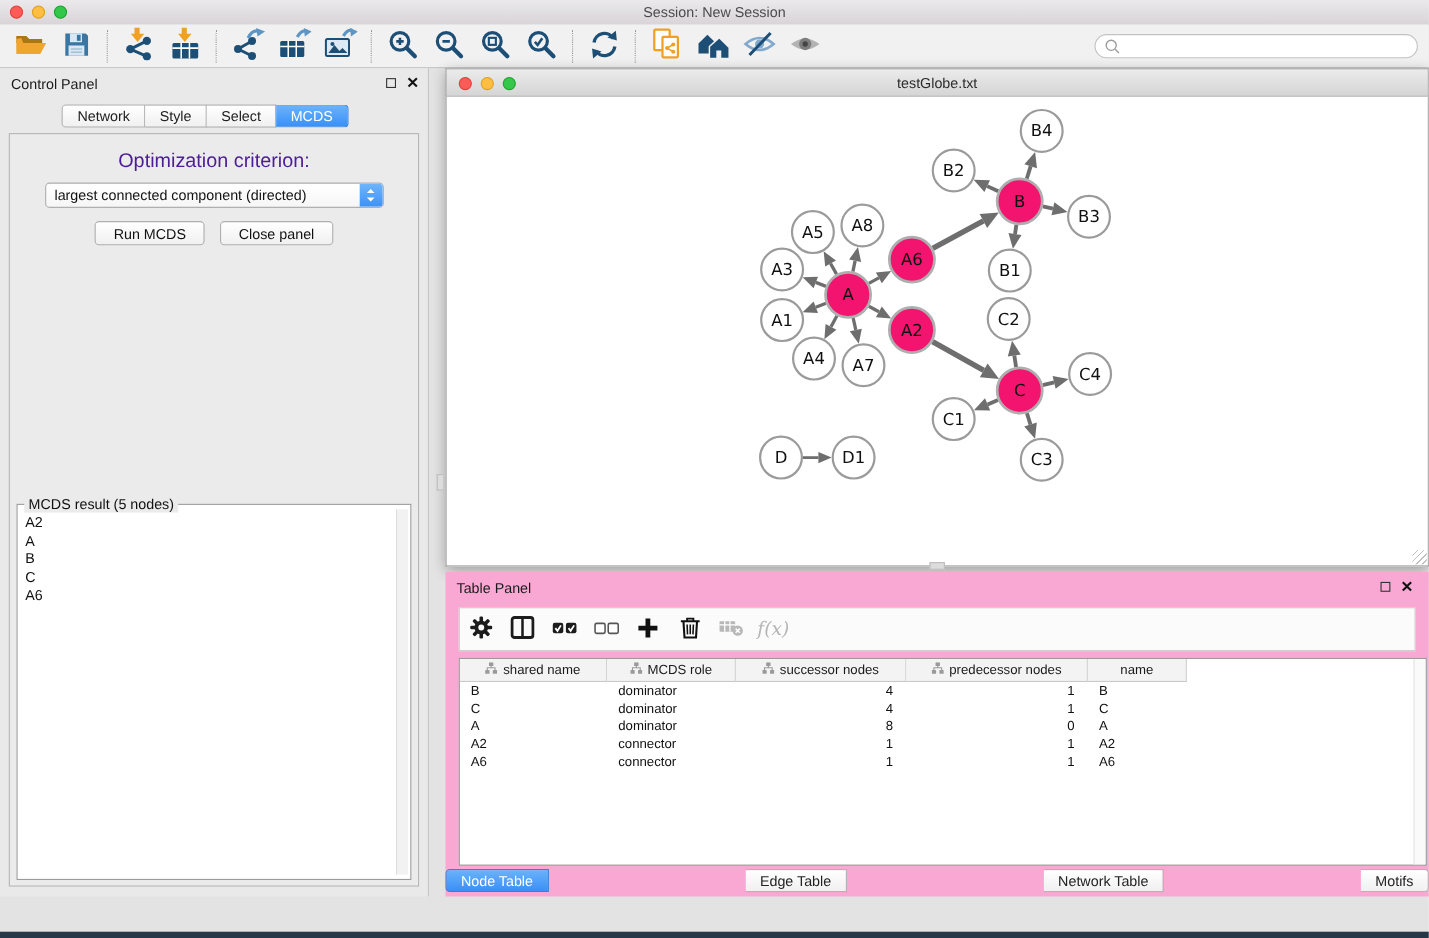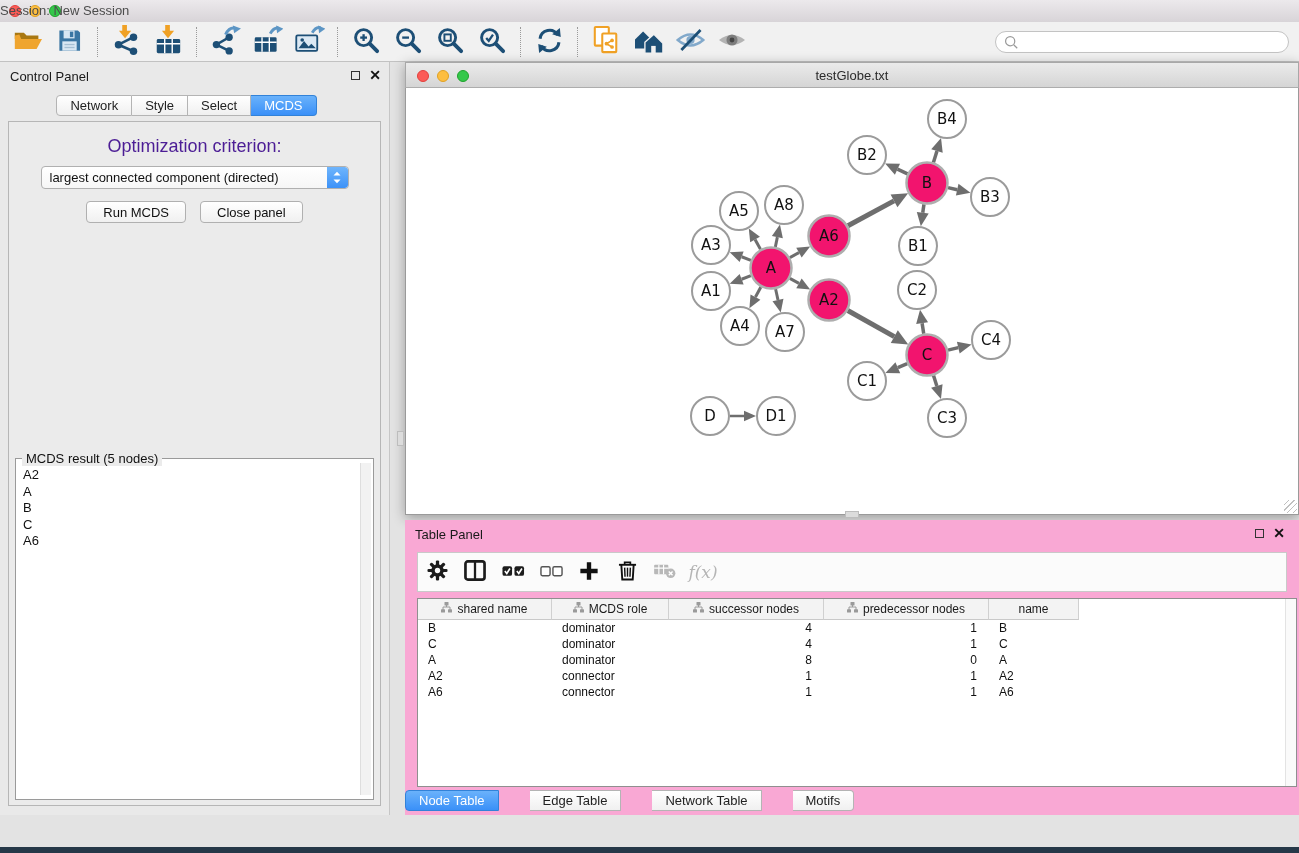--- a/index.html
+++ b/index.html
@@ -1,21 +1,21 @@
 <!DOCTYPE html>
 <html><head>
 <meta charset="utf-8">
 <style>
   html,body{margin:0;padding:0;}
   body{width:1299px;height:853px;overflow:hidden;font-family:"Liberation Sans",sans-serif;}
   .app{position:relative;width:1299px;height:853px;background:#e3e3e3;overflow:hidden;}
 
   
   .titlebar{position:absolute;top:0;left:0;right:0;height:22px;background:linear-gradient(#ece9ec,#d8d4d8);border-bottom:1px solid #b3aeb3;}
-  .titlebar .title{position:absolute;left:0;right:0;top:3px;text-align:left;font-size:13px;color:#4c4c4c;}
+  .titlebar .title{position:absolute;left:0;right:0;top:3px;text-align:center;font-size:13px;color:#4c4c4c;}
   .lights{position:absolute;left:9px;top:5px;display:flex;gap:8px;}
   .light{width:12px;height:12px;border-radius:50%;box-sizing:border-box;}
   .light.red{background:#fc5b57;border:1px solid #e2403c;}
   .light.yellow{background:#fdbe41;border:1px solid #e0a123;}
   .light.green{background:#34c84a;border:1px solid #1fa32c;}
 
   
   .toolbar{position:absolute;top:22px;left:0;right:0;height:40px;background:#f1f1f1;border-bottom:1px solid #c2c2c2;display:flex;align-items:center;padding-left:6px;box-sizing:border-box;}
   .tool-groups{display:flex;align-items:center;height:100%;}
   .tb-btn{width:42px;height:36px;background:none;border:none;padding:0;display:flex;align-items:center;justify-content:center;cursor:default;}
@@ -66,21 +66,21 @@
   .tp-btn{width:38px;height:32px;background:none;border:none;padding:0;display:flex;align-items:center;justify-content:center;}
   .fx-label{font-family:"DejaVu Serif","Liberation Serif",serif;font-style:italic;font-size:17px;color:#b5b5b5;}
   .tbl-wrap{position:absolute;left:12px;right:2px;top:78px;height:189px;background:#fff;border:1px solid #8f8f8f;box-sizing:border-box;overflow:hidden;}
   .tbl-header{display:flex;height:21px;font-size:12px;color:#1a1a1a;}
   .th-cell{display:flex;align-items:center;justify-content:center;gap:5px;background:#f3f3f3;border-right:1px solid #d0d0d0;border-bottom:1px solid #c9c9c9;box-sizing:border-box;height:21px;}
   .tbl-row{display:flex;height:16px;font-size:12px;color:#111;align-items:center;}
   .td-cell{box-sizing:border-box;white-space:nowrap;overflow:hidden;}
   .td-left{text-align:left;padding-left:10px;}
   .td-right{text-align:right;padding-right:12px;}
   .tbl-scroll{position:absolute;right:0;top:0;bottom:0;width:10px;background:#fafafa;border-left:1px solid #e3e3e3;}
-  .tp-tabs{position:absolute;bottom:4px;left:0;right:0;display:flex;justify-content:flex-start;gap:31px;}
+  .tp-tabs{position:absolute;bottom:4px;left:0;right:0;display:flex;justify-content:space-between;}
 
   
   .statusbar{position:absolute;left:0;right:0;bottom:6px;height:32px;background:#ececec;border-top:1px solid #bdbdbd;box-sizing:border-box;}
   .list-btn{position:absolute;left:10px;top:5px;width:26px;height:22px;background:linear-gradient(#fdfdfd,#f0f0f0);border:1px solid #b8b8b8;border-radius:3px;display:flex;align-items:center;justify-content:center;padding:0;}
   .memory-btn{position:absolute;right:8px;top:5px;height:22px;padding:0 10px;background:linear-gradient(#ffffff,#f1f1f1);border:1px solid #b8b8b8;border-radius:4px;display:flex;align-items:center;gap:6px;font-size:12px;color:#111;font-family:"Liberation Sans",sans-serif;}
   .mem-dot{width:11px;height:11px;border-radius:50%;background:#1ea62c;border:1px solid #15821f;box-sizing:border-box;}
   .desktop-strip{position:absolute;left:0;right:0;bottom:0;height:6px;background:linear-gradient(90deg,#27394a,#1d2d3c 25%,#3445556 50%,#2b3c4c 75%,#22323f);background-color:#24344,;background:#263848;}
 </style>
 </head>
 <body>

